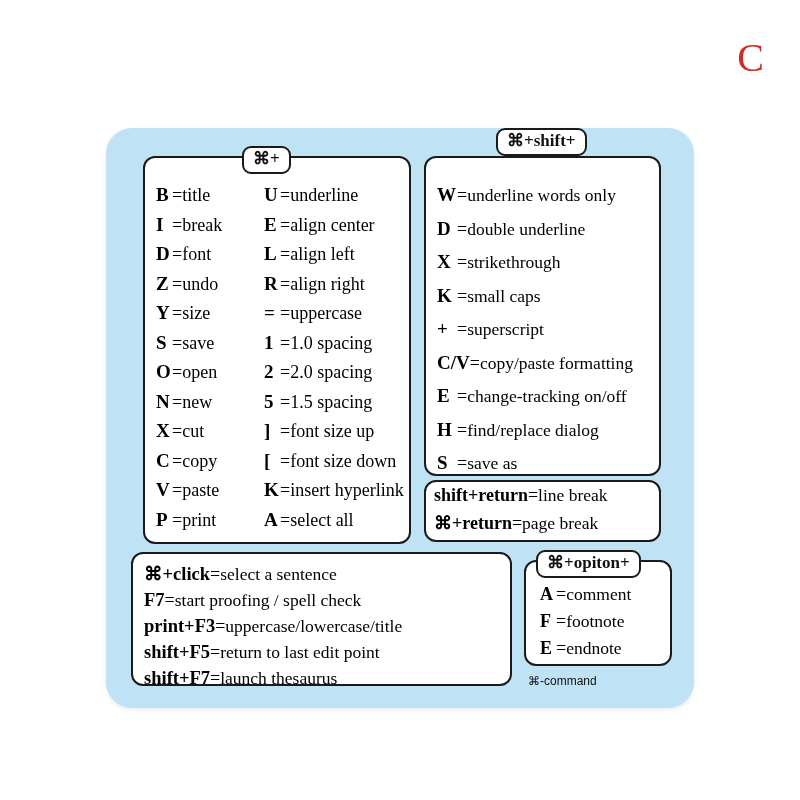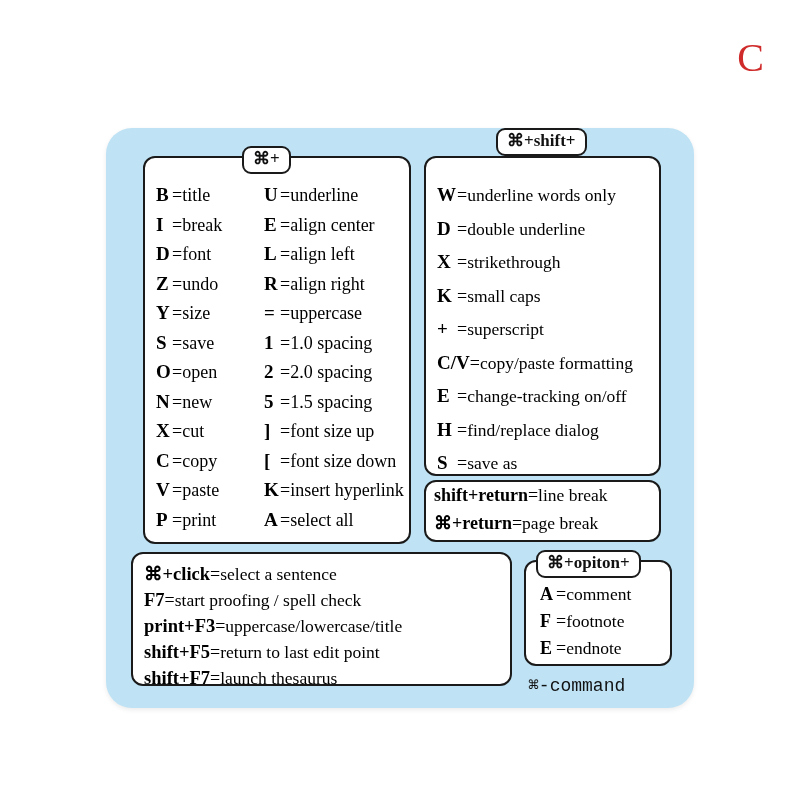--- a/index.html
+++ b/index.html
@@ -181,22 +181,22 @@
   #panel-option .rowlist { top: 22px; padding-left: 14px; }
   #panel-option .row { height: 27px; }
   #panel-option .k { min-width: 16px; display: inline-block; font-size: 18px; }
   #panel-option .d { font-size: 17.5px; text-align: right; }
 
   
   .footer-note {
     position: absolute;
     left: 422px;
     top: 546px;
-    font-family: Liberation Mono, monospace;
-    font-size: 18px;
+    font-family: Liberation Sans, sans-serif;
+    font-size: 12px;
     color: #111;
   }
 </style>
 </head>
 <body>
 
 <div class="corner-letter">C</div>
 
 <div class="sticker">
 

